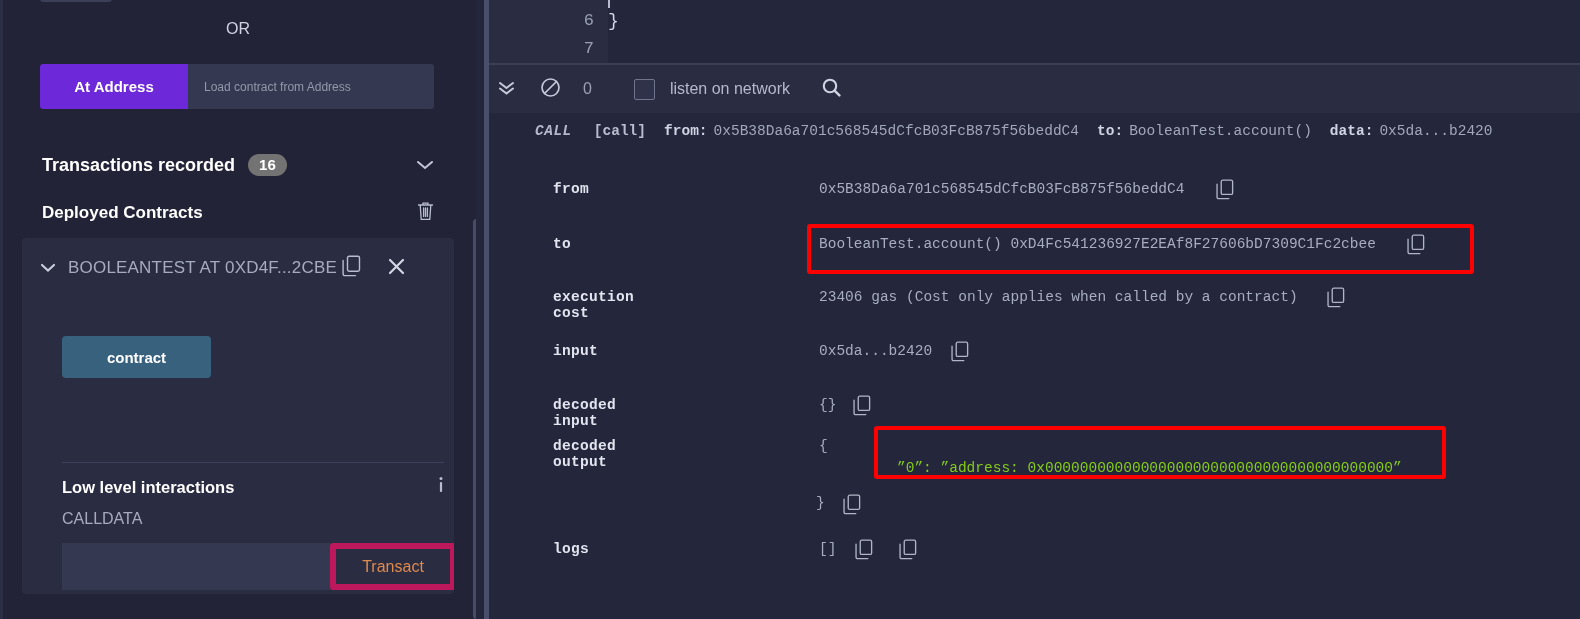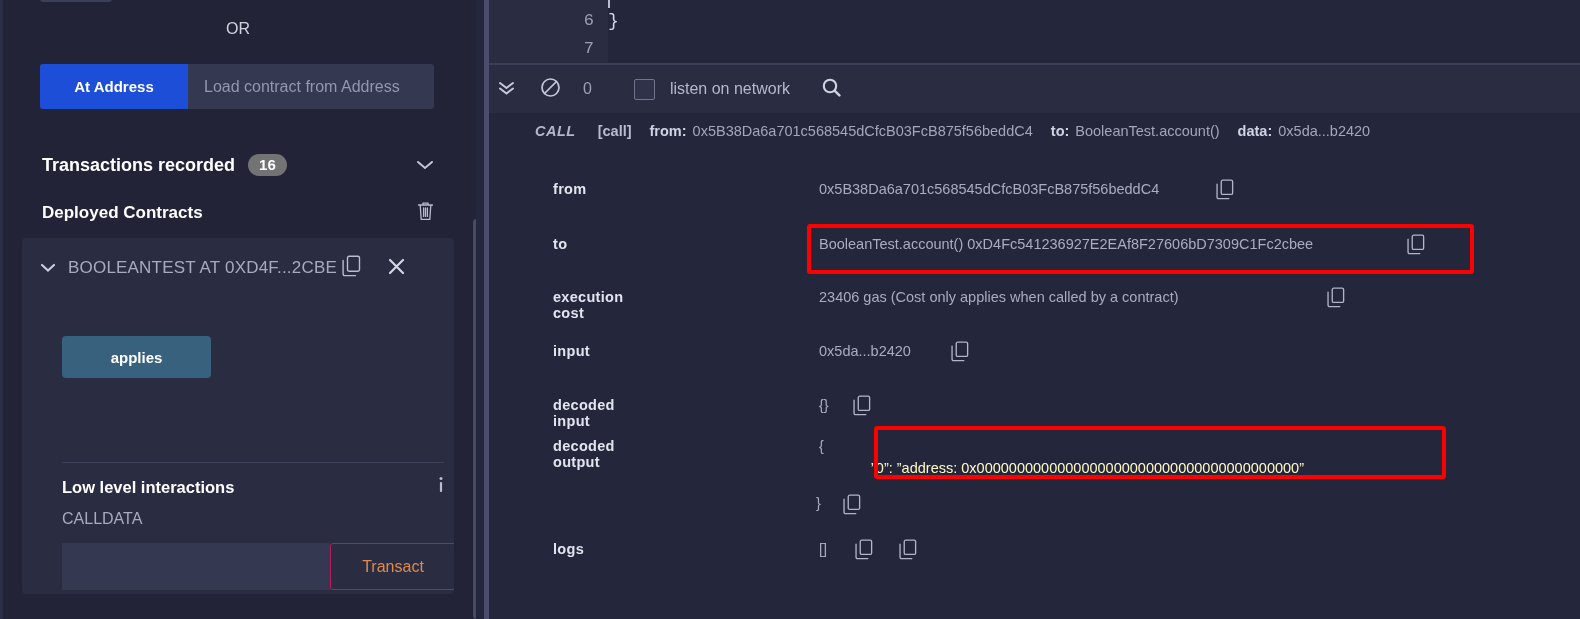--- a/index.html
+++ b/index.html
@@ -26,28 +26,28 @@
   .or-label {
     position: absolute; left: 0; top: 20px; width: 476px;
     text-align: center; color: #cfd2e0; font-size: 16px;
   }
 
   .at-address-row {
     position: absolute; left: 40px; top: 64px; width: 394px; height: 45px;
     display: flex; border-radius: 3px; overflow: hidden;
   }
   .at-address-btn {
-    width: 148px; height: 45px; background: #1d4ed8; color: #ffffff;
+    width: 148px; height: 45px; background: #6d28d9; color: #ffffff;
     font-size: 15px; font-weight: bold; display: flex;
     align-items: center; justify-content: center; border: none; cursor: pointer;
     font-family: "Liberation Sans", sans-serif;
   }
   .at-address-input {
     flex: 1; height: 45px; background: #343850; border: none; outline: none;
-    color: #86efac; font-size: 16px; padding: 0 16px;
+    color: #86efac; font-size: 12px; padding: 0 16px;
     font-family: "Liberation Sans", sans-serif;
   }
   .at-address-input::placeholder { color: #9298ad; }
 
   .tx-recorded {
     position: absolute; left: 42px; top: 150px; width: 392px; height: 30px;
     display: flex; align-items: center;
   }
   .tx-recorded-label { color: #ffffff; font-size: 18px; font-weight: bold; }
   .tx-badge {
@@ -108,21 +108,21 @@
     position: absolute; left: 40px; top: 305px; width: 394px; height: 47px;
     display: flex;
   }
   .calldata-input {
     flex: 1; background: #343850; border: none; outline: none;
     color: #d0d3e0; font-size: 14px; padding: 0 10px;
     font-family: "Liberation Sans", sans-serif;
   }
   .transact-btn {
     width: 126px; height: 47px; background: transparent; color: #e08a4b;
-    border: 1px solid #be185d; border-radius: 3px; font-size: 16px;
+    border: 6px solid #be185d; border-radius: 3px; font-size: 16px;
     cursor: pointer; box-sizing: border-box;
     font-family: "Liberation Sans", sans-serif;
   }
 
   .left-scrollbar {
     position: absolute; left: 473px; top: 219px; width: 7px; height: 400px;
     background: #474b66; border-radius: 4px;
   }
   .panel-divider {
     position: absolute; left: 484px; top: 0; width: 5px; height: 619px;
@@ -179,21 +179,21 @@
     border: none; outline: none; border-radius: 3px; color: #c6cad9;
     font-size: 16px; padding: 0 14px; box-sizing: border-box;
     font-family: "Liberation Sans", sans-serif;
   }
   .tb-search-input::placeholder { color: #8f95ab; }
 
   
   .term-body {
     position: absolute; left: 0; top: 113px; width: 1091px; height: 506px;
     background: #24263b;
-    font-family: Liberation Sans, sans-serif;
+    font-family: Liberation Mono, monospace;
   }
   .call-line {
     position: absolute; left: 46px; top: 10px; white-space: nowrap; font-size: 14.5px;
   }
   .call-tag { color: #b3b7c9; font-style: italic; font-weight: bold; letter-spacing: .5px; }
   .call-bracket { color: #b9bdcf; font-weight: bold; margin-left: 22px; }
   .call-key { color: #cfd3e2; font-weight: bold; margin-left: 18px; }
   .call-val { color: #a2a7bc; margin-left: 6px; }
 
   .det-row { position: absolute; left: 0; font-size: 14.5px; }
@@ -206,21 +206,21 @@
 
   .hl-box {
     position: absolute; border: 4px solid #ff0000; border-radius: 3px;
     box-sizing: border-box; pointer-events: none;
   }
   .hl-to { left: 318px; top: 111px; width: 667px; height: 50px; }
   .hl-out { left: 385px; top: 313px; width: 572px; height: 53px; }
 
   .brace-open { position: absolute; left: 330px; color: #a8adc1; }
   .brace-close { position: absolute; left: 327px; color: #a8adc1; }
-  .out-text { position: absolute; left: 382px; color: #fef9c3; white-space: nowrap; }
+  .out-text { position: absolute; left: 408px; color: #84cc16; white-space: nowrap; }
 </style>
 </head>
 <body>
 
 <div class="root">
 
   <div class="left-panel">
     <div class="left-rail"></div>
     <div class="stub-btn"></div>
 
@@ -264,21 +264,21 @@
             <path d="M13.5 20.6 H2.6 a1.5 1.5 0 0 1 -1.5 -1.5 V5.4" stroke="currentColor" stroke-width="1.4" fill="none" stroke-linecap="round"></path>
           </svg>
         </span>
         <span class="card-close-icon">
           <svg width="17" height="17" viewBox="0 0 17 17">
               <path d="M2 2 L15 15 M15 2 L2 15" stroke="currentColor" stroke-width="2.2" stroke-linecap="round"></path>
             </svg>
         </span>
       </div>
 
-      <button class="account-btn">applies</button>
+      <button class="account-btn">contract</button>
 
 
       <div class="divider-line"></div>
 
       <div class="lowlevel-row">
         <span class="lowlevel-title">Low level interactions</span>
         <span class="info-icon">
           <svg width="6" height="18" viewBox="0 0 6 18">
             <circle cx="3" cy="2.4" r="1.5" fill="currentColor"></circle>
             <rect x="1.9" y="6" width="2.2" height="10" rx="1" fill="currentColor"></rect>

